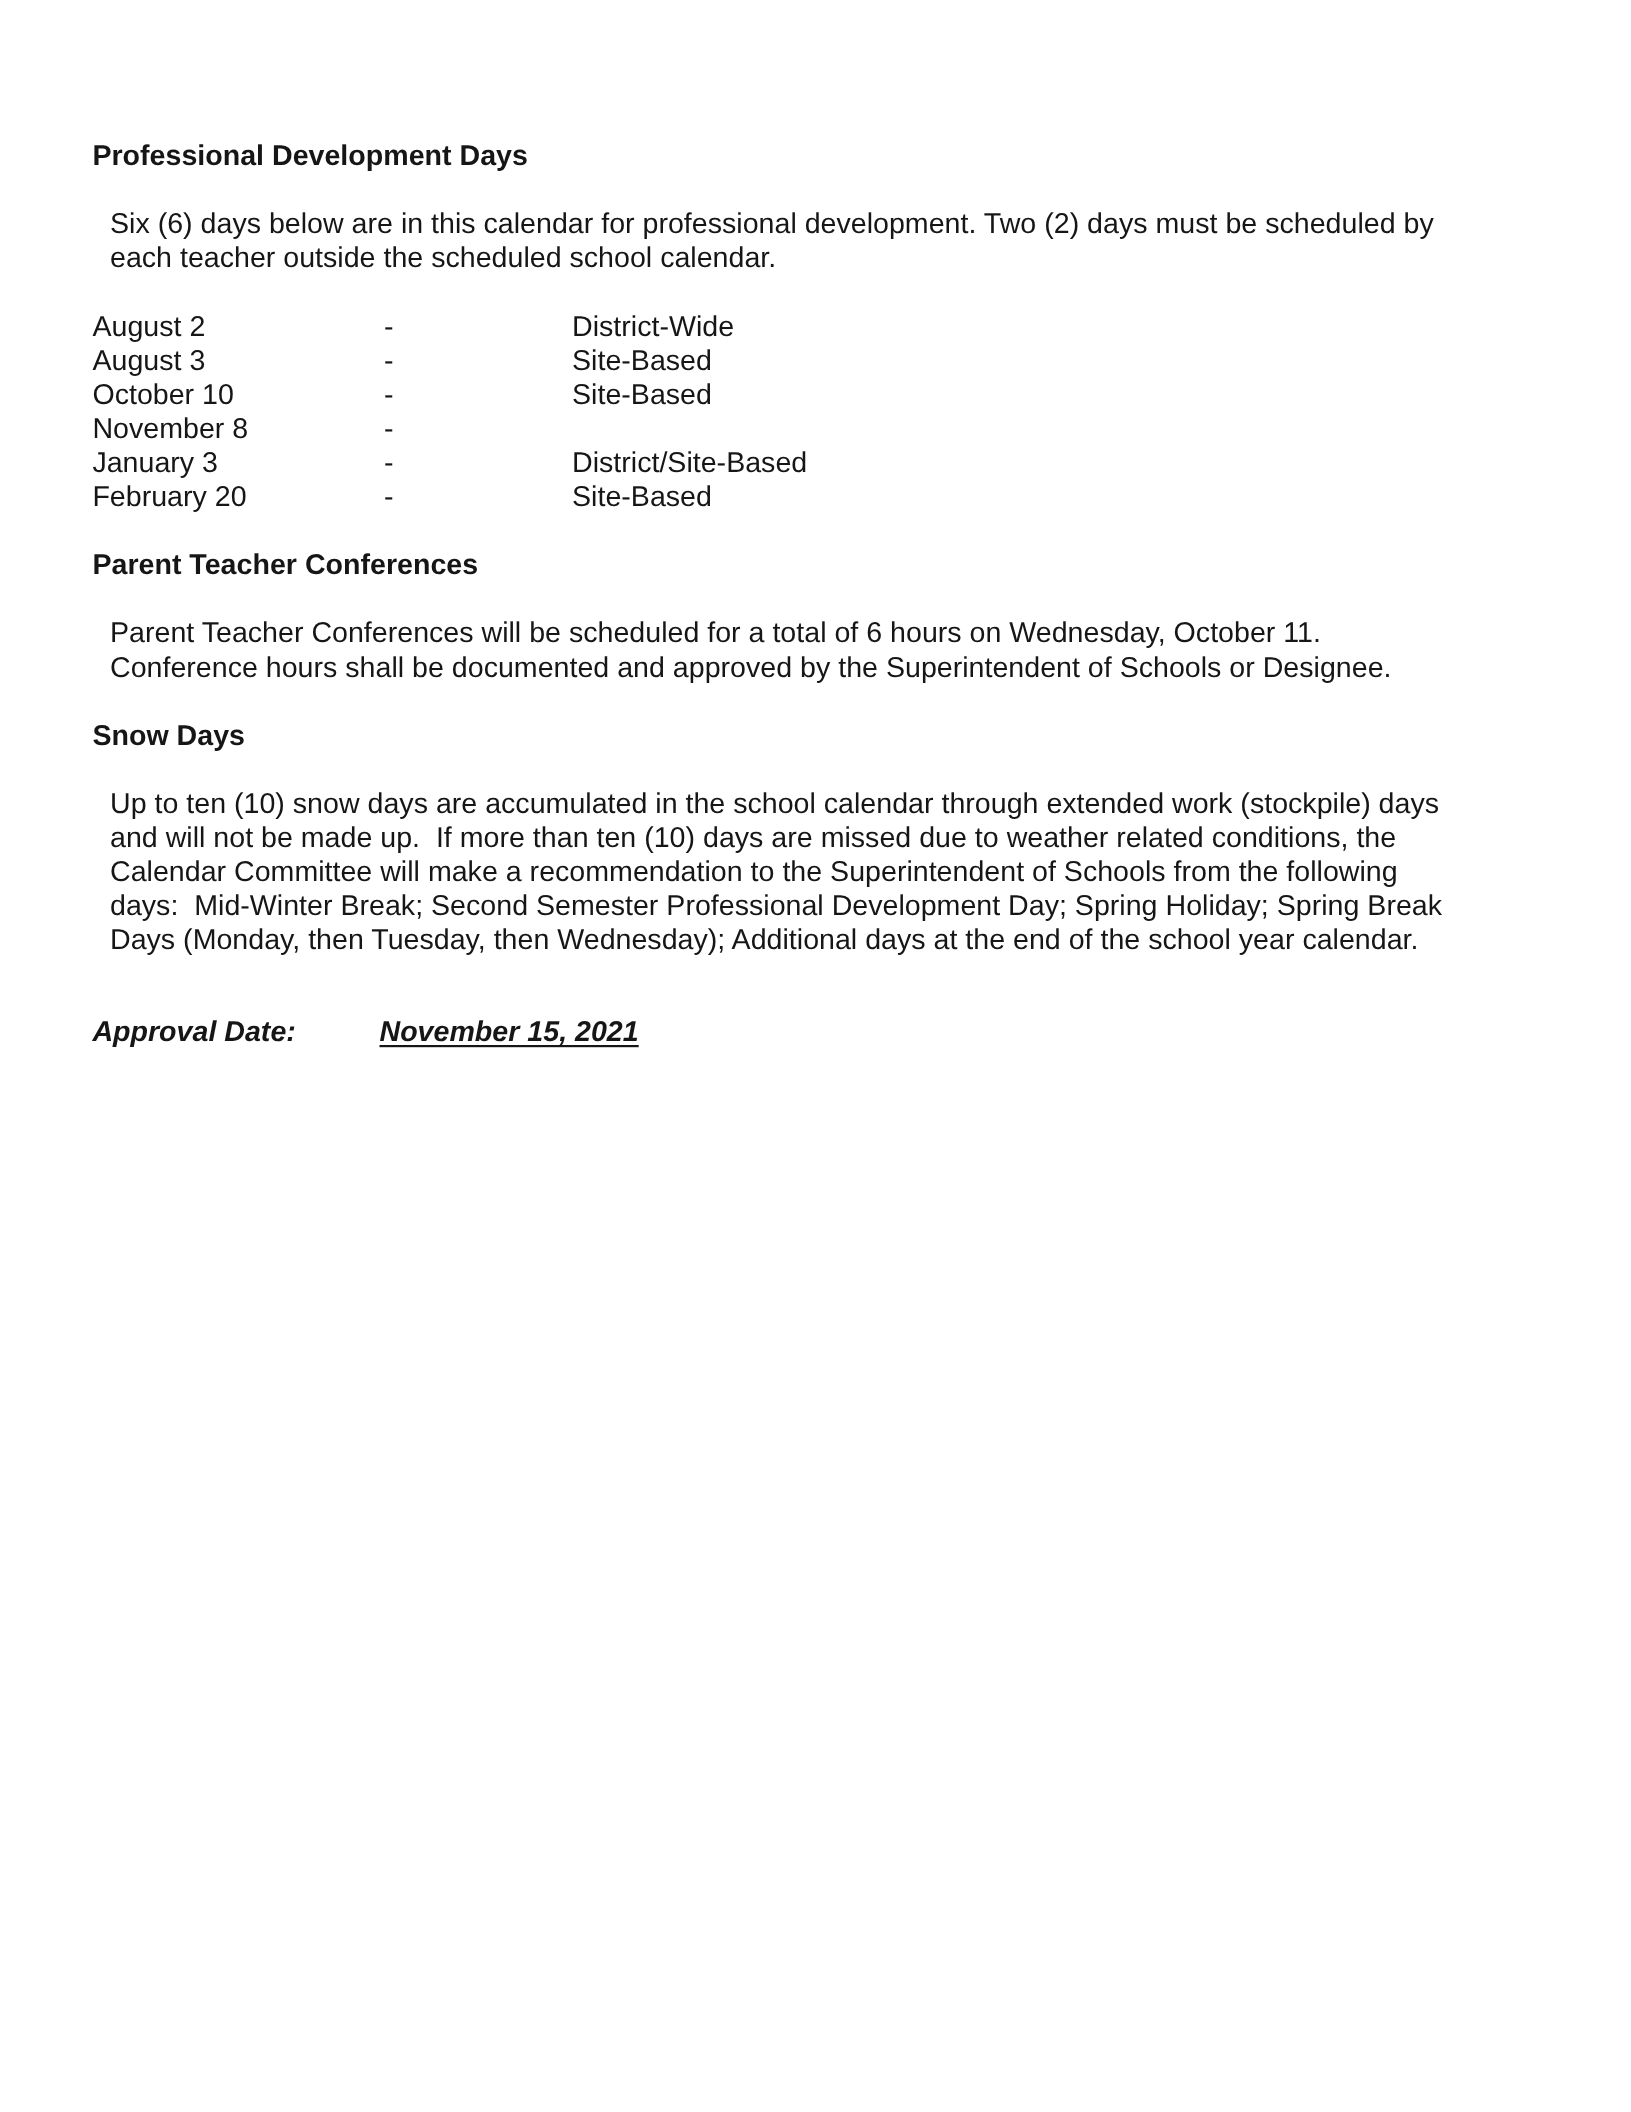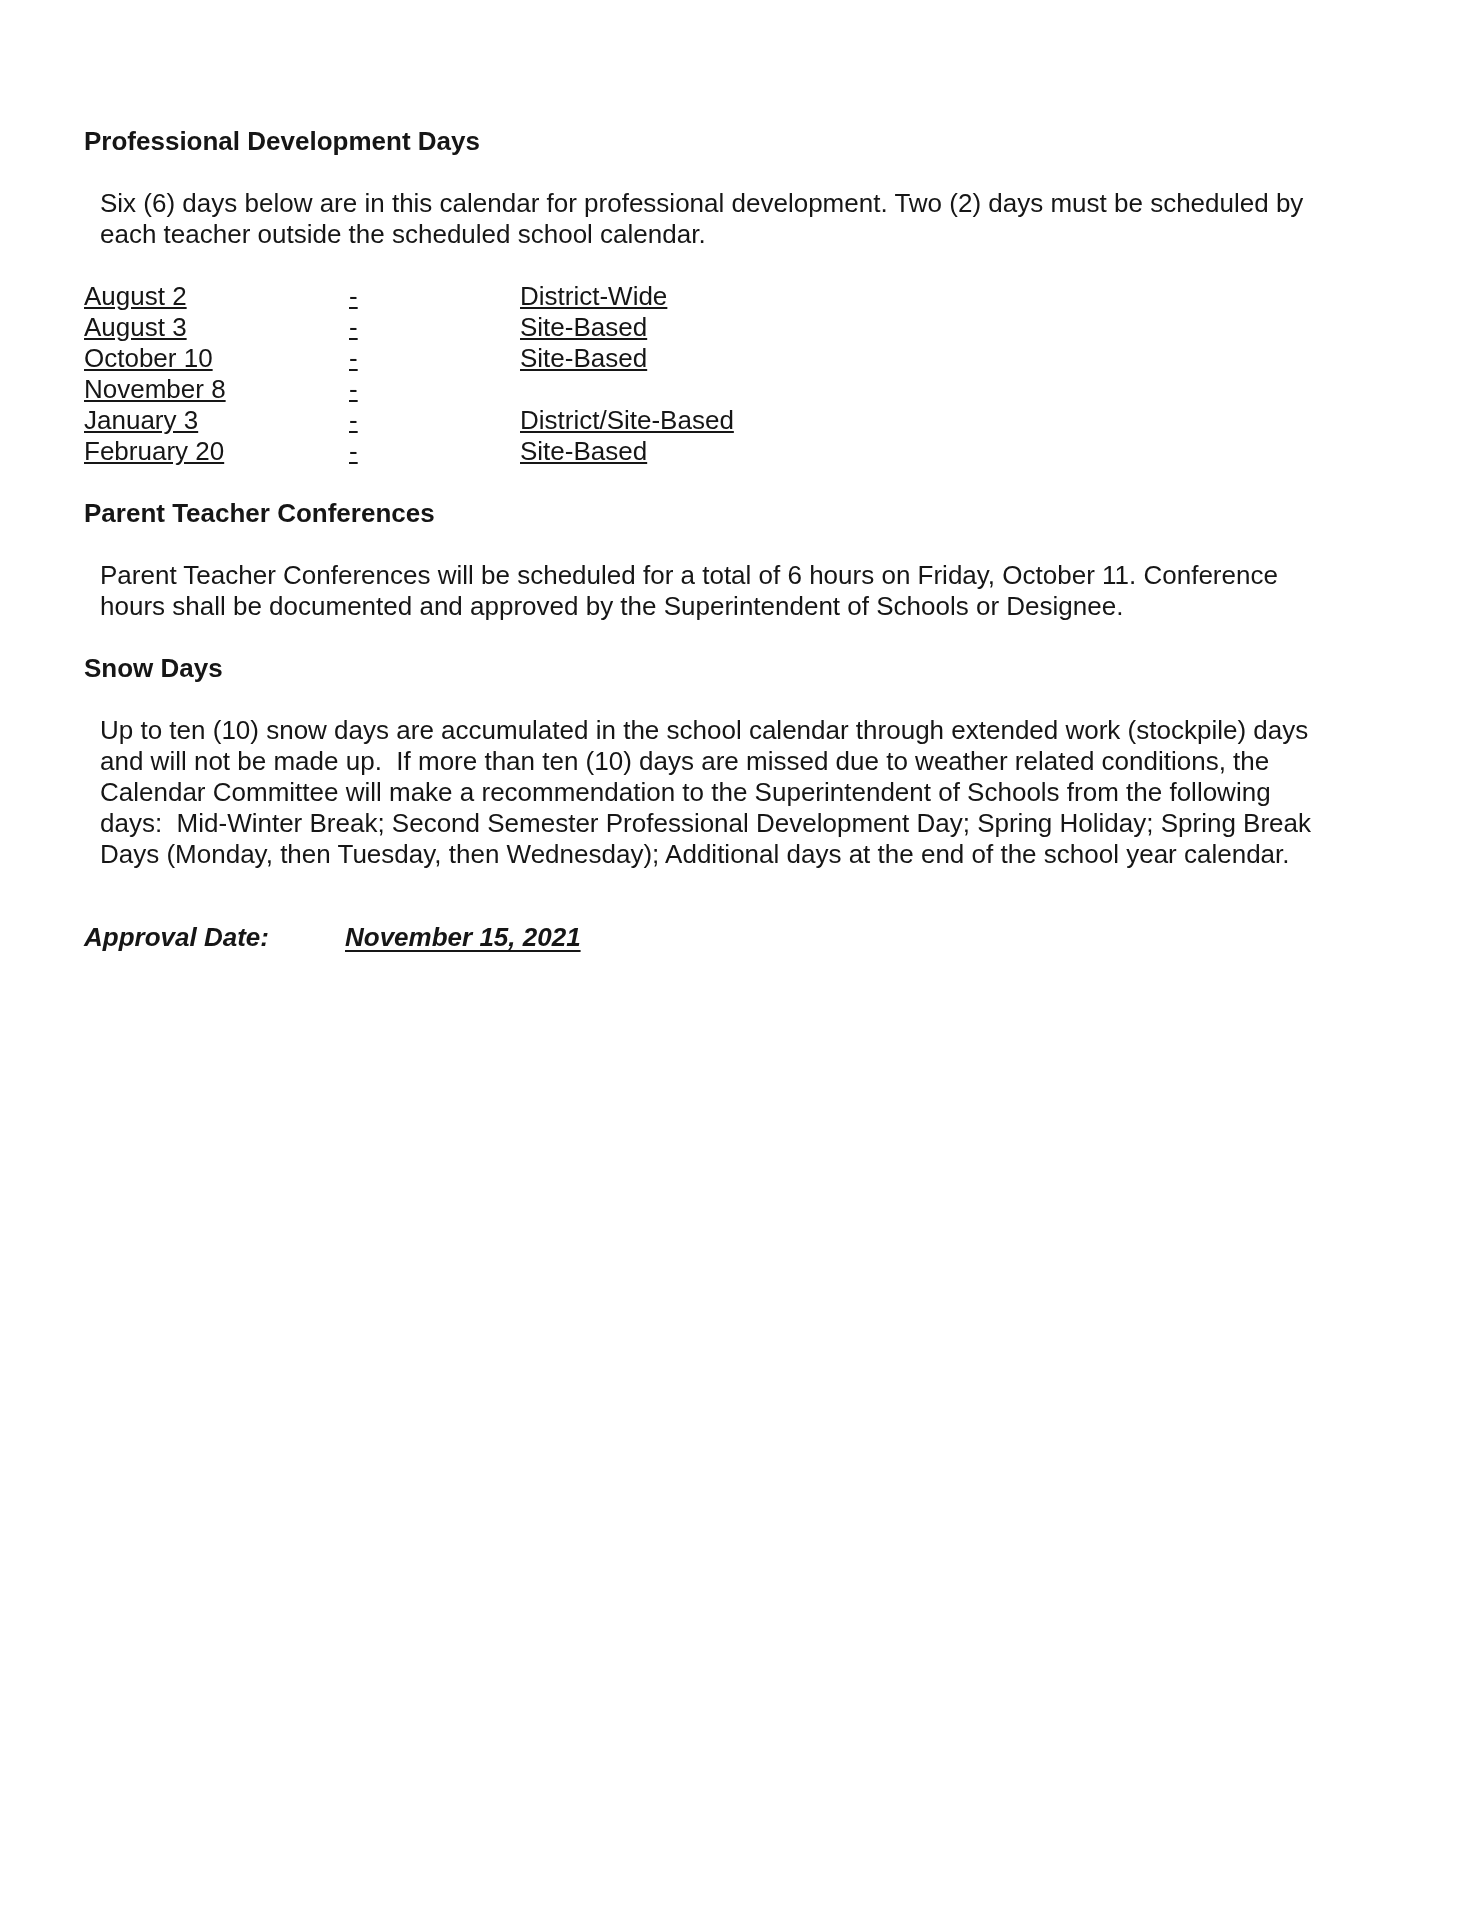--- a/index.html
+++ b/index.html
@@ -35,21 +35,20 @@
     margin: 31px 0 0 16px;
     white-space: pre-wrap;
   }
   .pd-table {
     margin-top: 31px;
   }
   .pd-row {
     display: grid;
     grid-template-columns: 265px 171px 1fr;
     line-height: 31px;
-    text-decoration: underline;
   }
   .approval-row {
     display: grid;
     grid-template-columns: 261px 1fr;
     margin-top: 52px;
     font-weight: bold;
     font-style: italic;
   }
   .approval-value span {
     text-decoration: underline;
@@ -94,21 +93,21 @@
       </div>
       <div class="pd-row">
         <span>February 20</span>
         <span>-</span>
         <span>Site-Based</span>
       </div>
     </div>
 
     <div class="heading">Parent Teacher Conferences</div>
 
-    <div class="para">Parent Teacher Conferences will be scheduled for a total of 6 hours on Friday, October 11. Conference hours shall be documented and approved by the Superintendent of Schools or Designee.</div>
+    <div class="para">Parent Teacher Conferences will be scheduled for a total of 6 hours on Wednesday, October 11. Conference hours shall be documented and approved by the Superintendent of Schools or Designee.</div>
 
     <div class="heading">Snow Days</div>
 
     <div class="para">Up to ten (10) snow days are accumulated in the school calendar through extended work (stockpile) days and will not be made up.  If more than ten (10) days are missed due to weather related conditions, the Calendar Committee will make a recommendation to the Superintendent of Schools from the following days:  Mid-Winter Break; Second Semester Professional Development Day; Spring Holiday; Spring Break Days (Monday, then Tuesday, then Wednesday); Additional days at the end of the school year calendar.</div>
 
     <div class="approval-row">
       <span>Approval Date:</span>
       <span class="approval-value">
         <span>November 15, 2021</span>
       </span>

